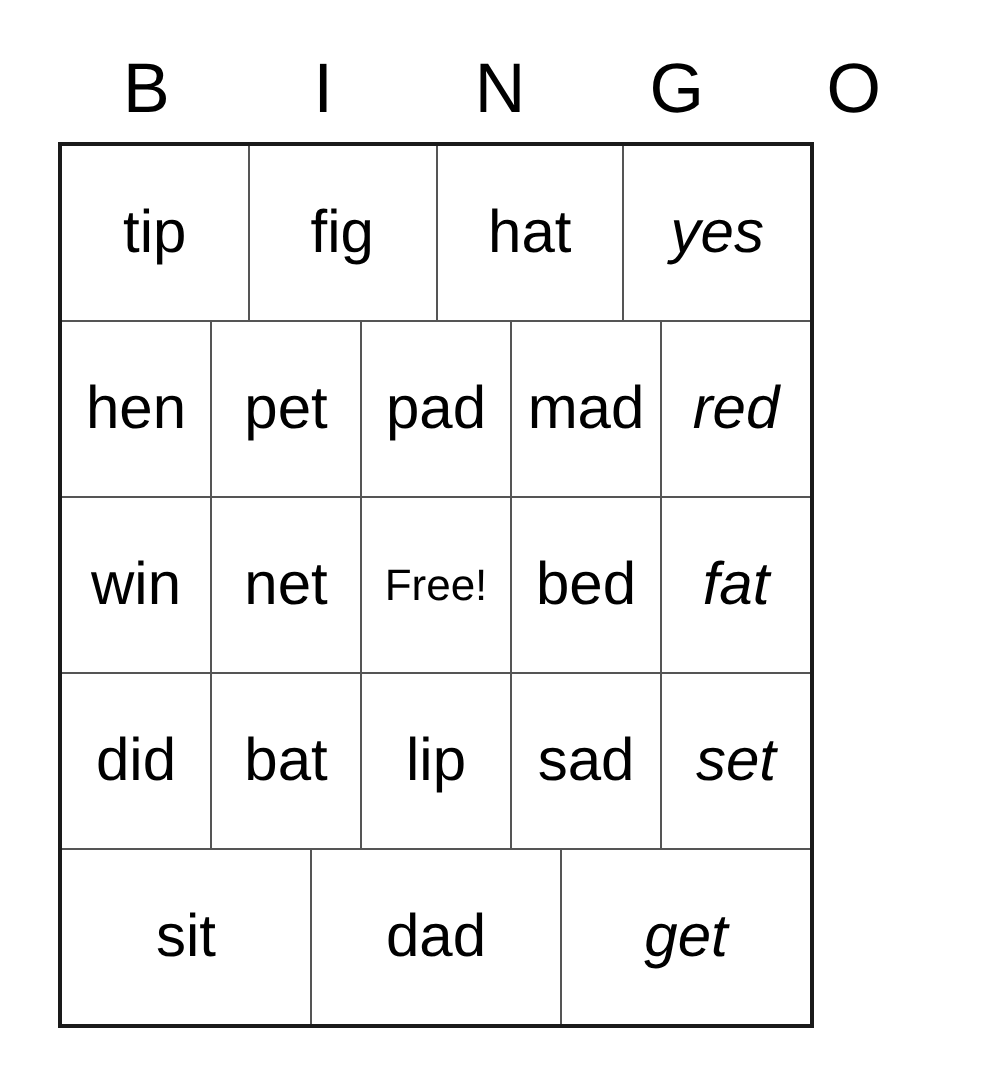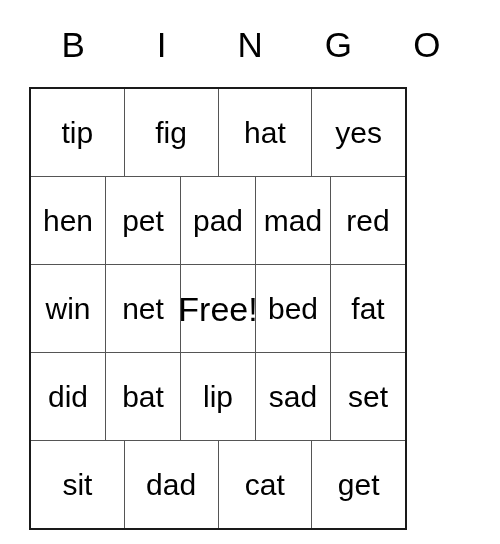--- a/index.html
+++ b/index.html
@@ -45,21 +45,20 @@
     width: 378px;
     height: 443px;
     box-sizing: border-box;
     border-top: 2px solid #1a1a1a;
     border-left: 2px solid #1a1a1a;
     border-right: 2px solid #1a1a1a;
     border-bottom: 2px solid #1a1a1a;
     display: flex;
     flex-direction: column;
     background: #ffffff;
-    margin-top: 16px;
   }
 
   .grid-row {
     flex: 1 1 0;
     display: flex;
     box-sizing: border-box;
     border-bottom: 1px solid #555555;
   }
   .grid-row:last-child {
     border-bottom: none;
@@ -74,24 +73,25 @@
     border-right: 1px solid #555555;
     font-size: 30px;
     color: #000000;
     line-height: 1;
     background: #ffffff;
     overflow: hidden;
     white-space: nowrap;
   }
   .cell:last-child {
     border-right: none;
+    font-style: italic;
   }
 
   .cell.free {
-    font-size: 34px;
+    font-size: 22px;
   }
 </style>
 </head>
 <body>
 
 <div class="card">
 
   <div class="header-row">
     <div class="header-cell">B</div>
     <div class="header-cell">I</div>
@@ -129,18 +129,17 @@
       <div class="cell">did</div>
       <div class="cell">bat</div>
       <div class="cell">lip</div>
       <div class="cell">sad</div>
       <div class="cell">set</div>
     </div>
 
     <div class="grid-row">
       <div class="cell">sit</div>
       <div class="cell">dad</div>
-      <div class="cell">cat</div>
       <div class="cell">get</div>
     </div>
 
   </div>
 </div>
 
 </body></html>

